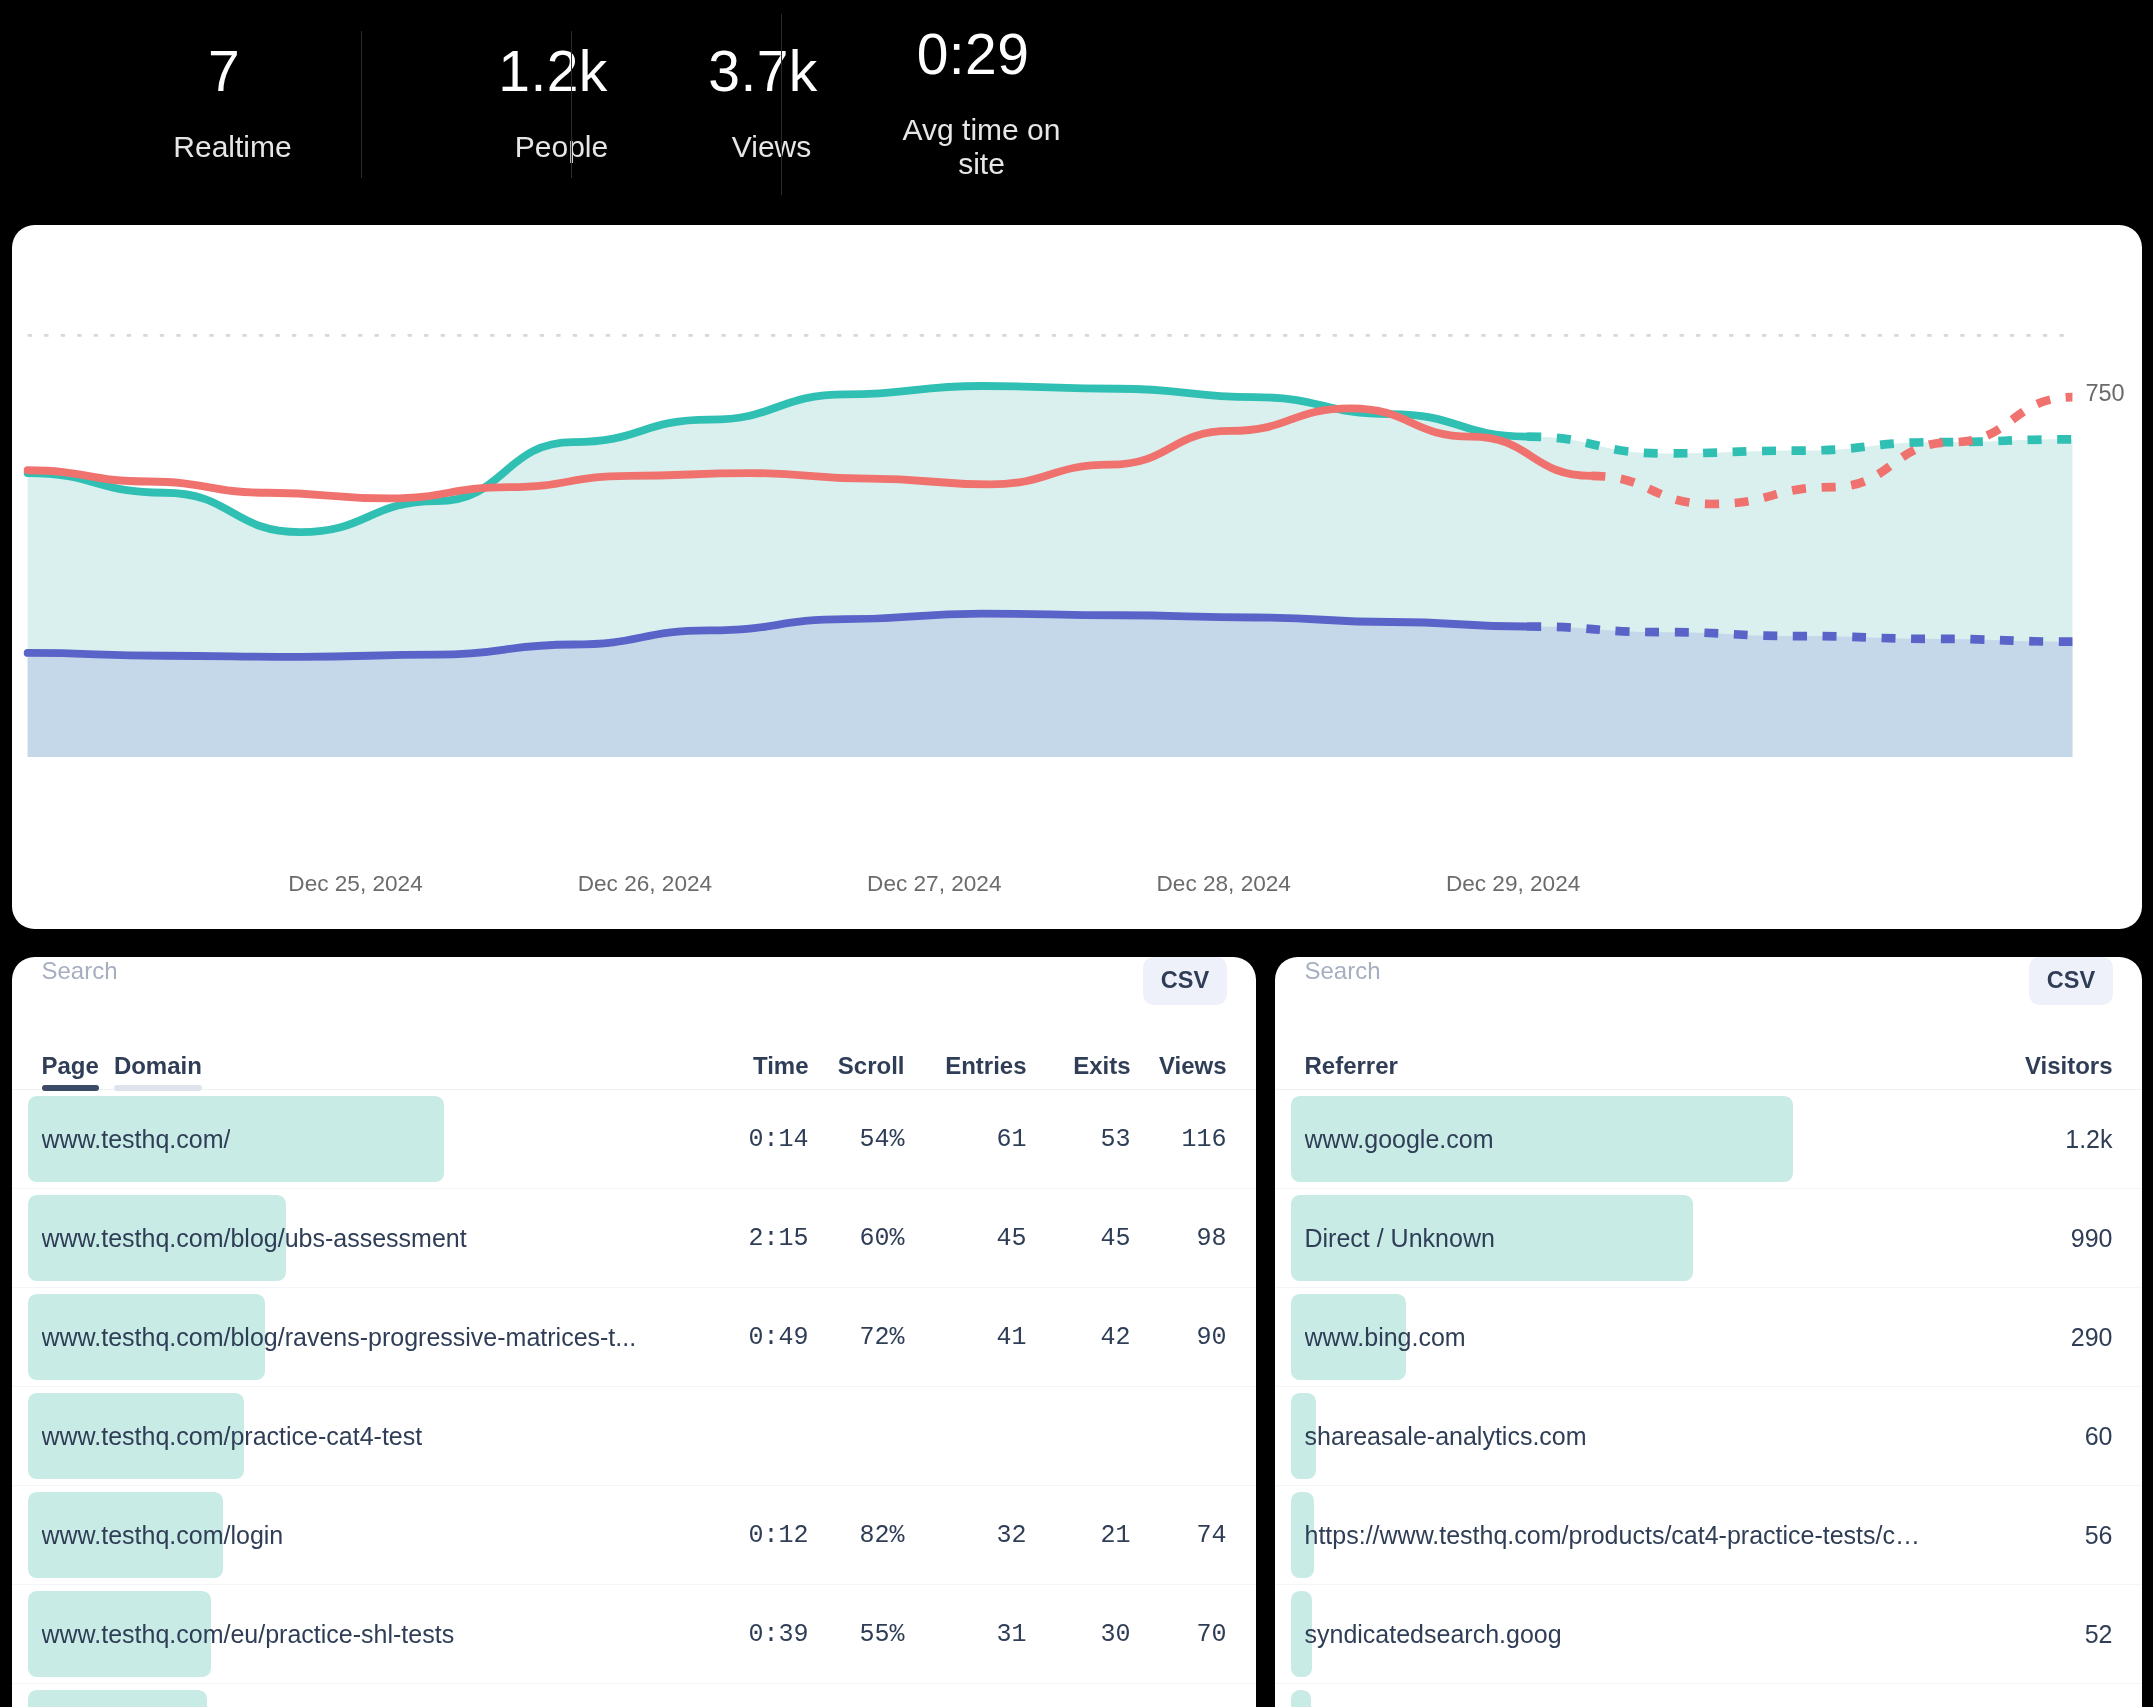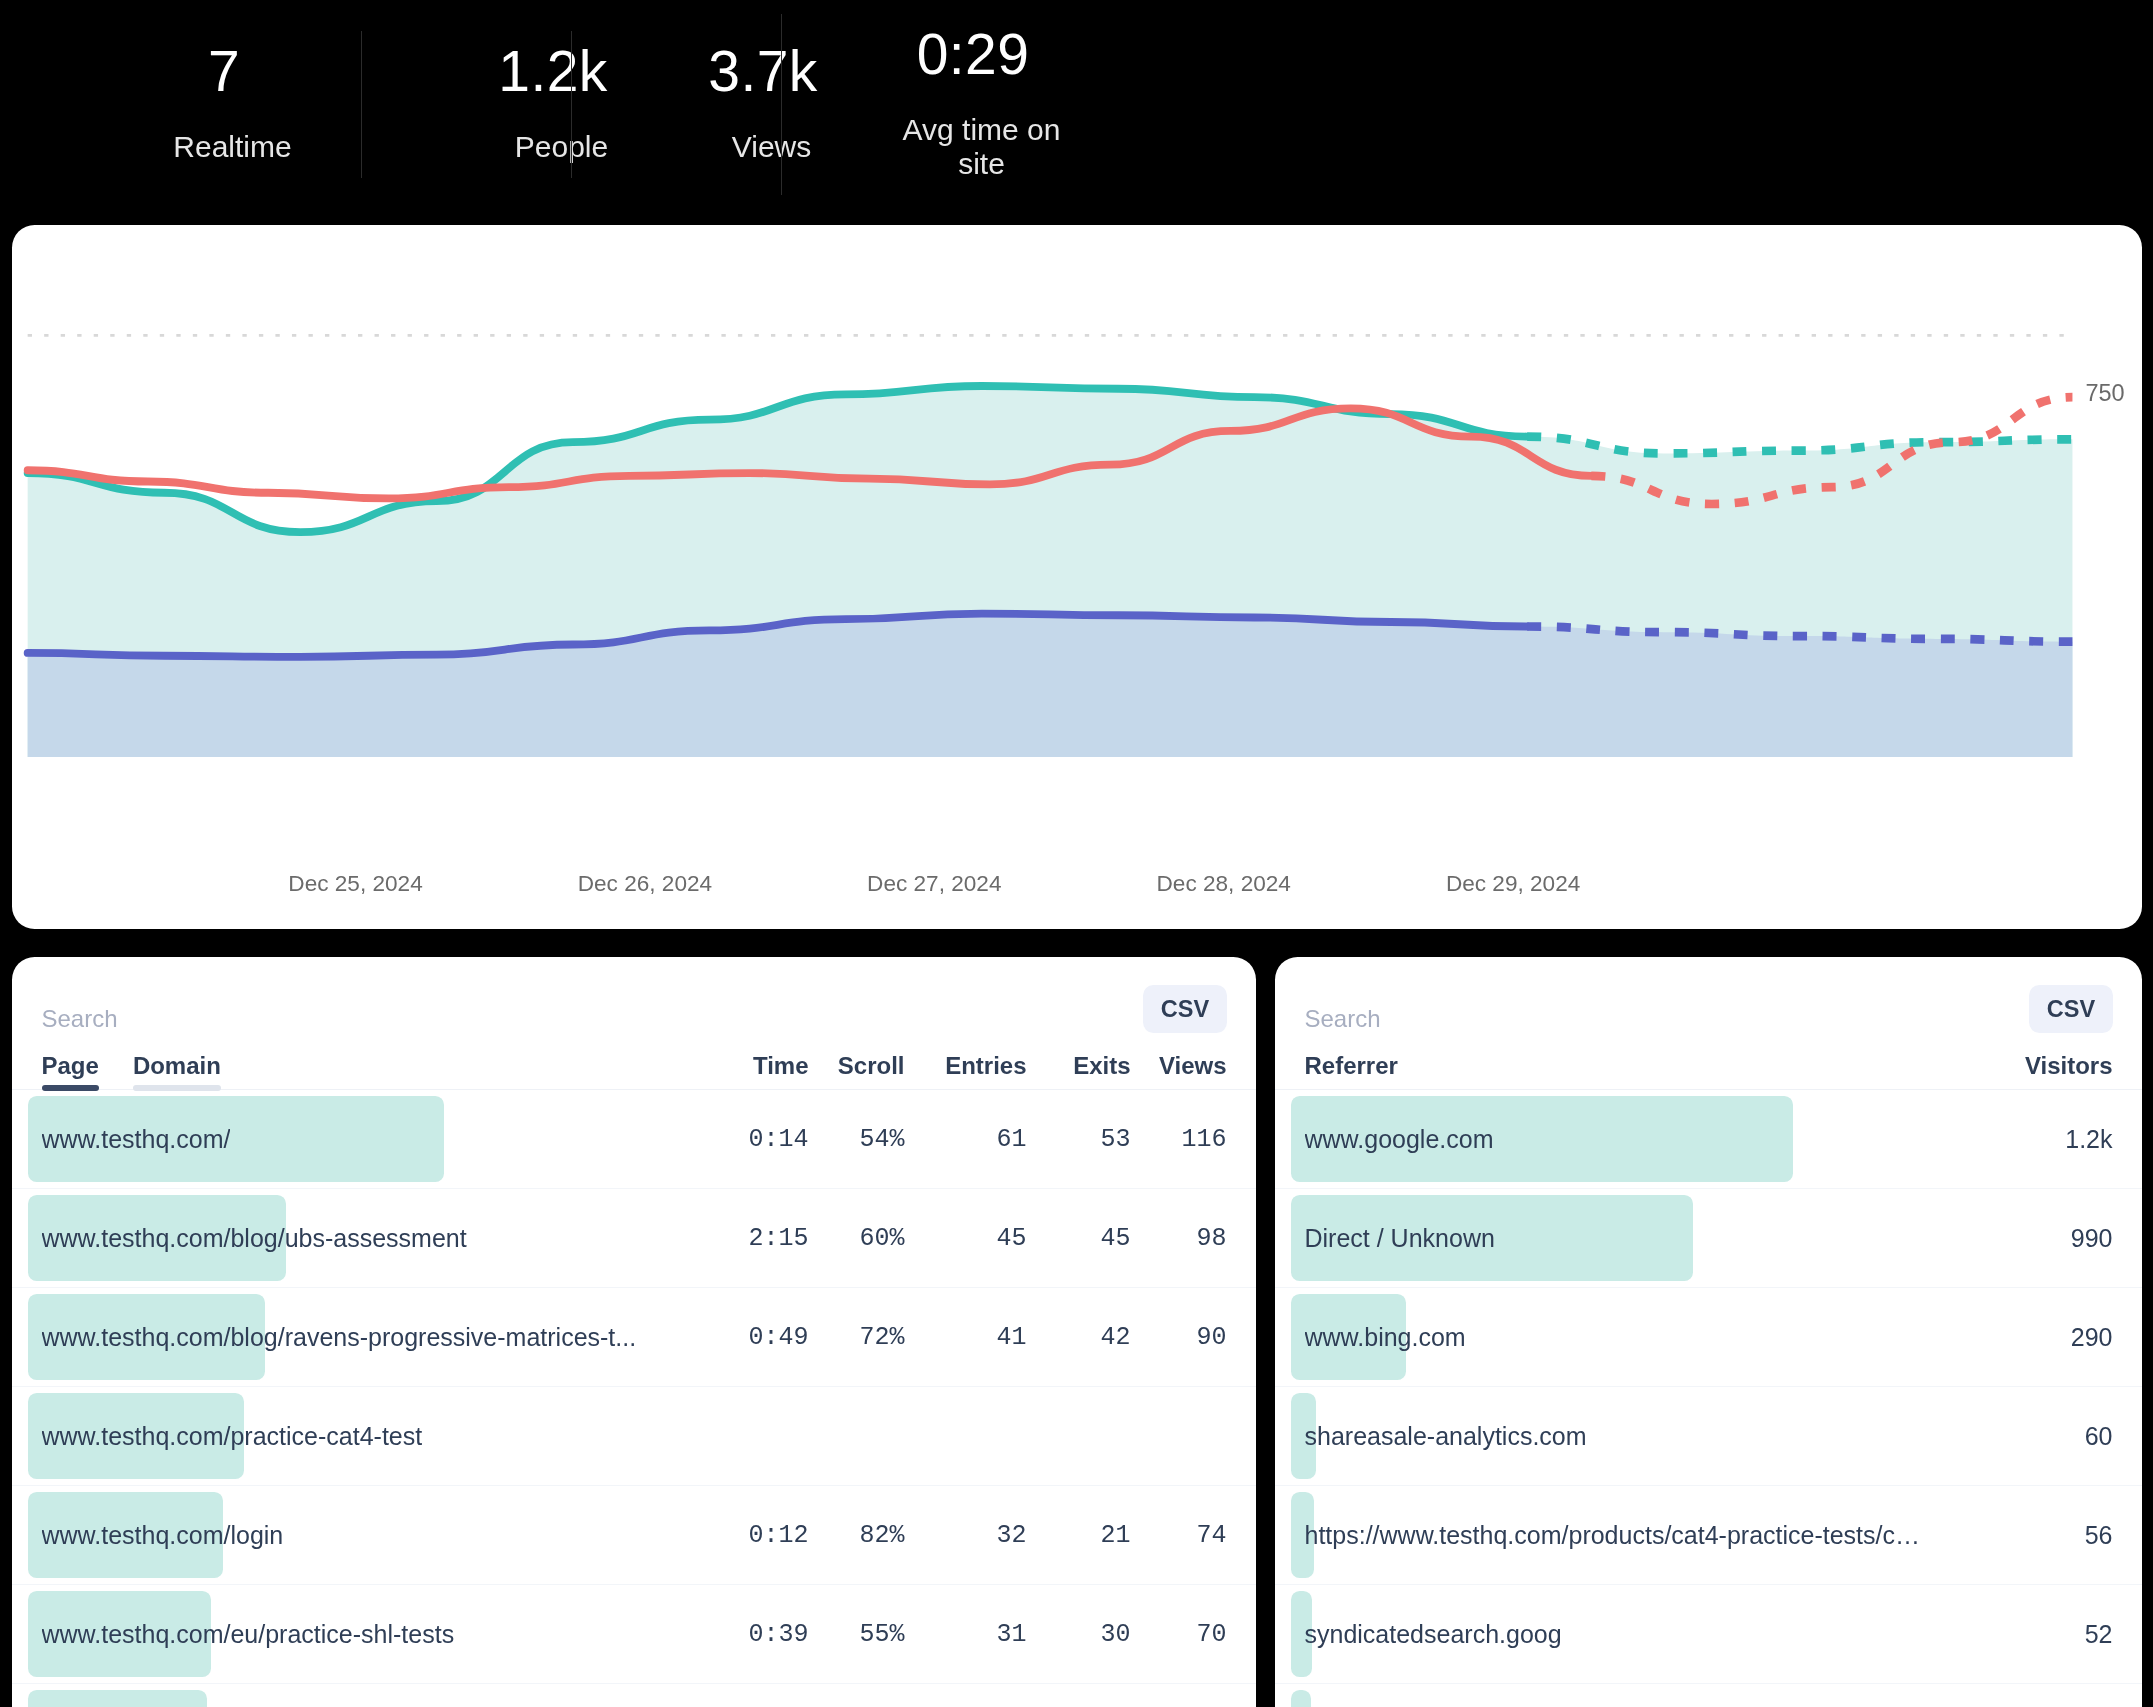--- a/index.html
+++ b/index.html
@@ -95,21 +95,21 @@
     background: #ffffff;
     border-radius: 22.6px 22.6px 0 0;
     overflow: hidden;
     position: relative;
   }
   .panel-left  { flex: 0 0 1244px; }
   .panel-right { flex: 1 1 auto; }
 
   .panel-top {
     display: flex;
-    align-items: flex-end;
+    align-items: flex-start;
     height: 76px;
     padding: 0 29.5px 0 29.5px;
   }
   .search-input {
     flex: 1 1 auto;
     border: none;
     outline: none;
     background: transparent;
     font-family: "Liberation Sans", sans-serif;
     font-size: 24px;
@@ -130,21 +130,21 @@
     cursor: pointer;
   }
 
   .panel-head {
     display: flex;
     align-items: flex-end;
     padding: 0 29.5px;
     height: 57px;
     border-bottom: 1.7px solid #eef1f6;
   }
-  .tabs { display: flex; gap: 34px; }
+  .tabs { display: flex; gap: 15px; }
   .tab {
     font-size: 24px;
     font-weight: 700;
     color: #2f3e56;
     padding-bottom: 8.7px;
     position: relative;
     cursor: pointer;
   }
   .tab.active::after {
     content: "";

